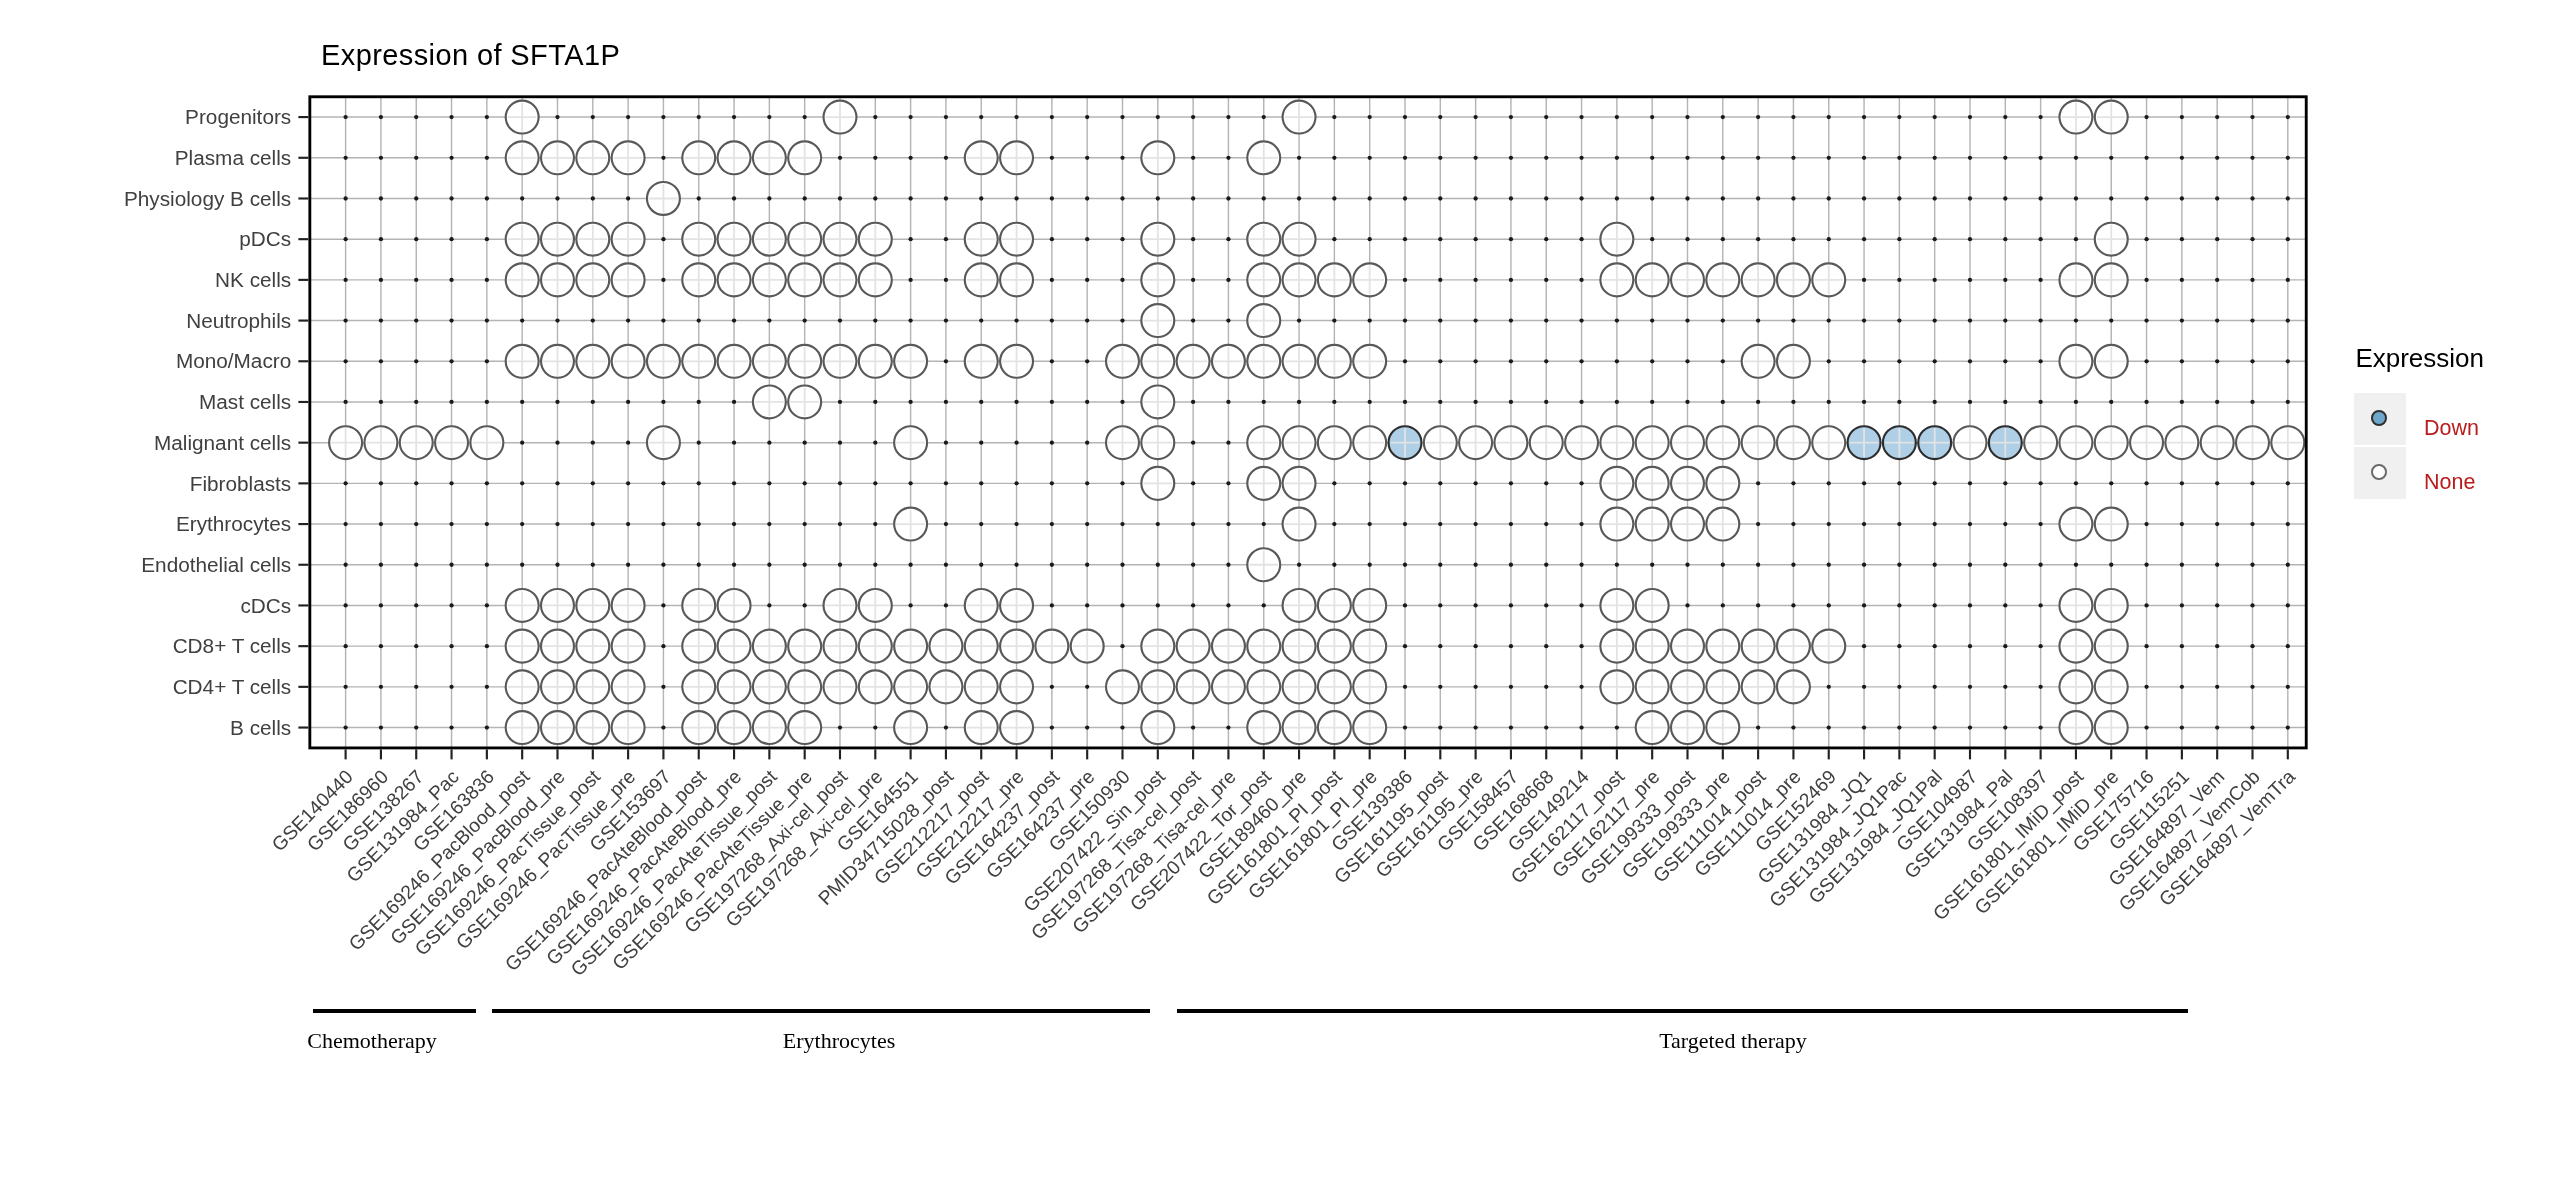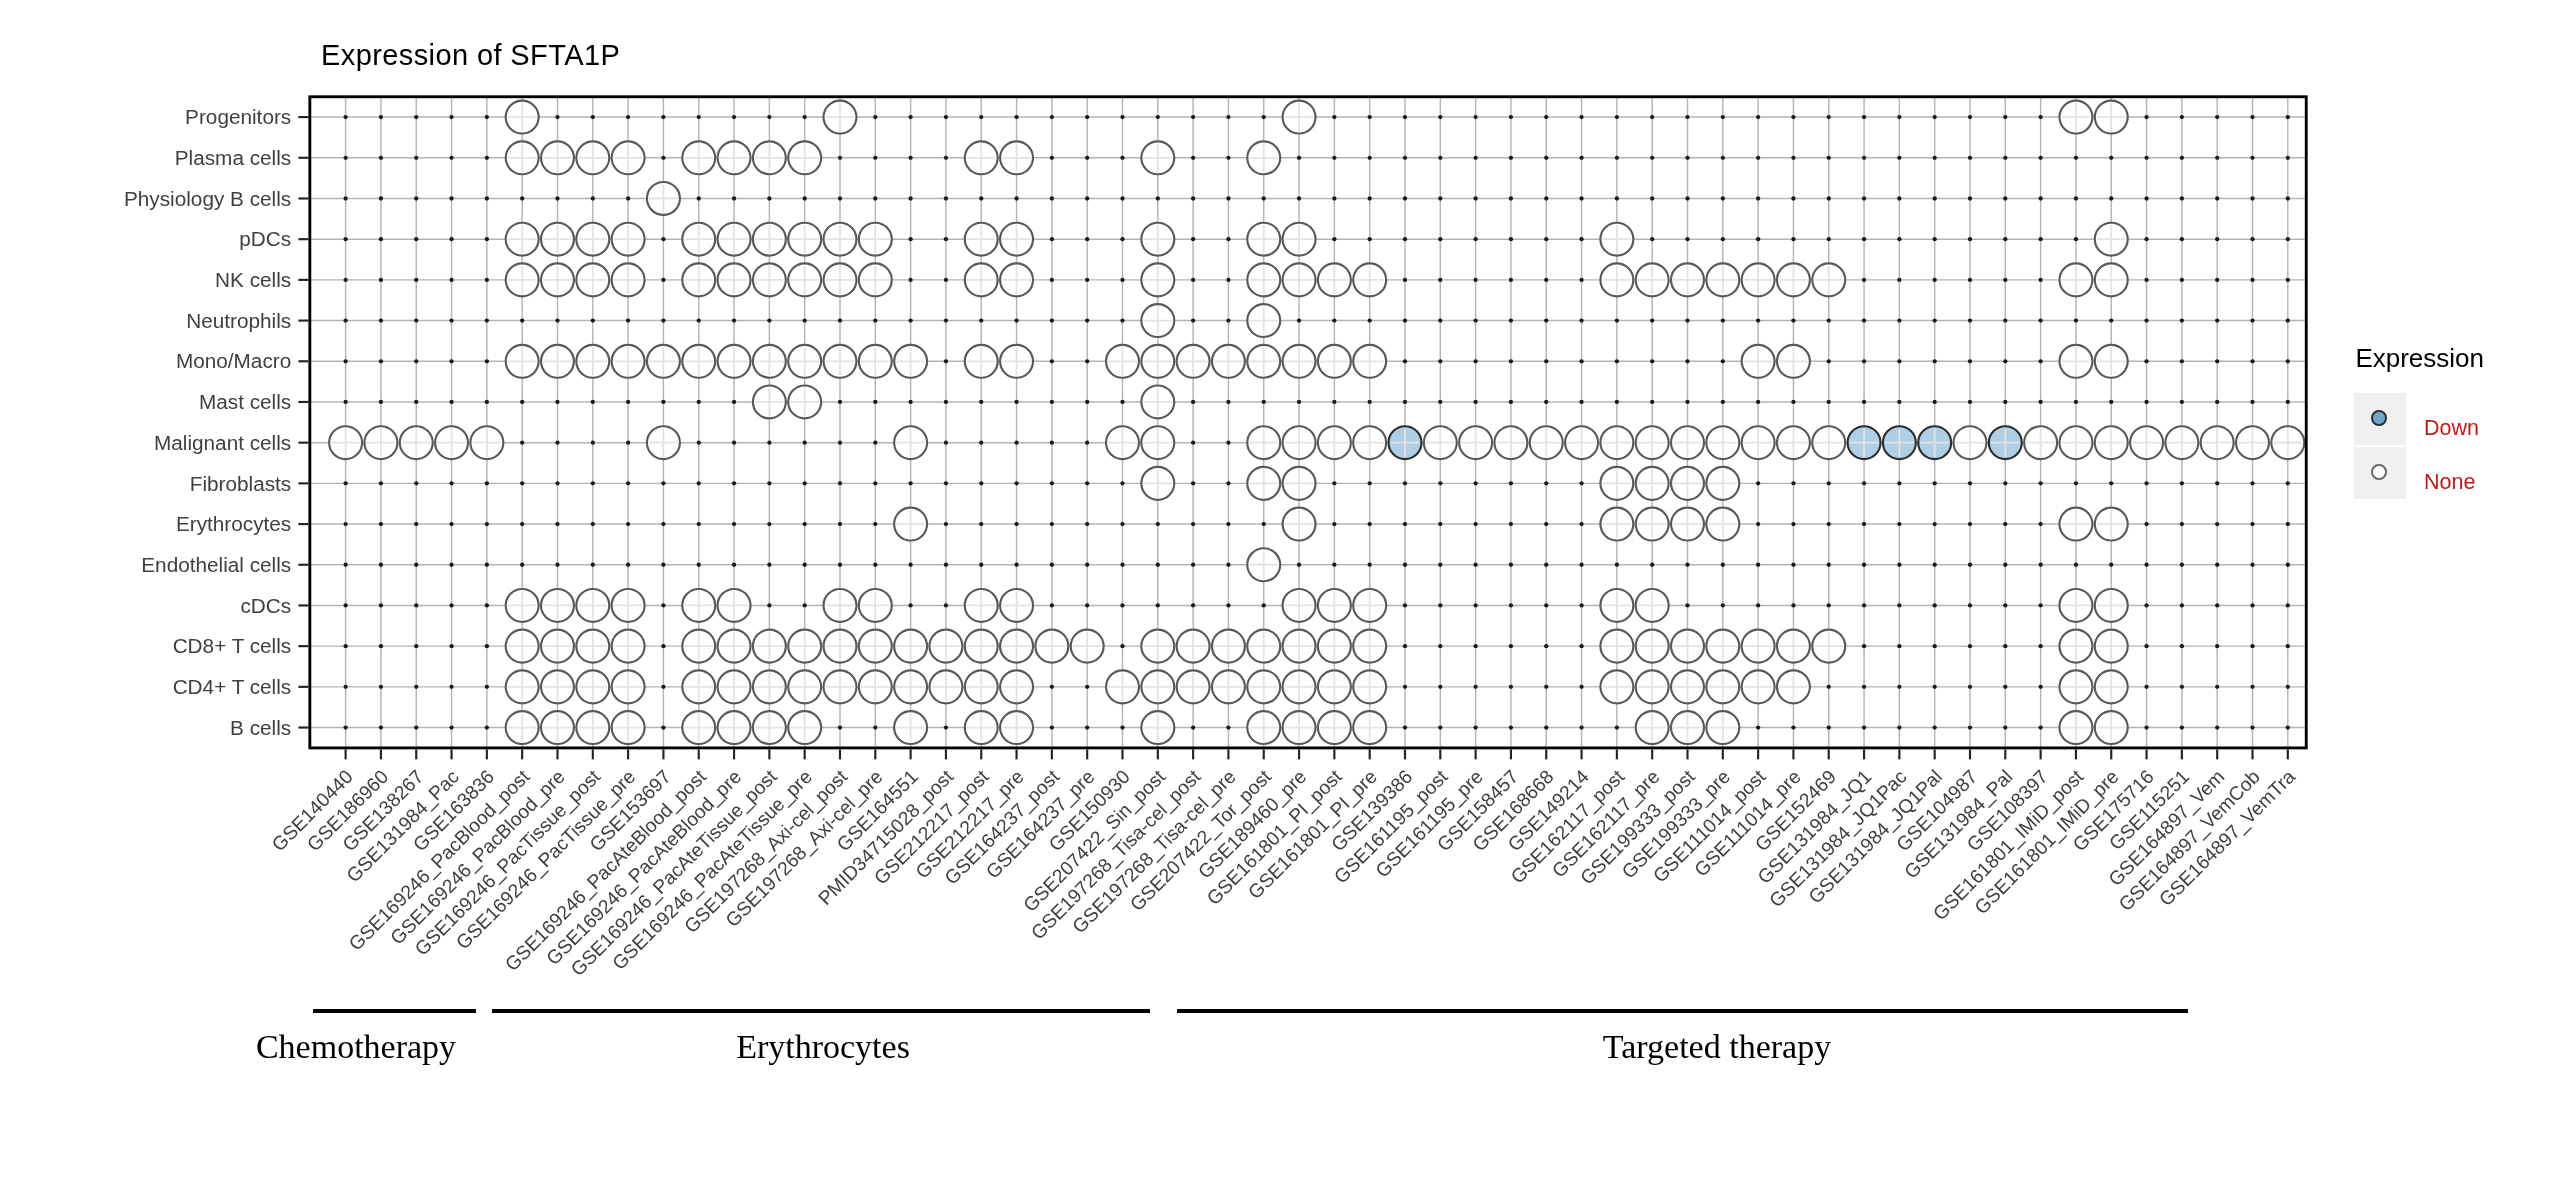--- a/index.html
+++ b/index.html
@@ -14,21 +14,21 @@
   #plot-svg{position:absolute;left:0;top:0;}
   .legend{position:absolute;left:2354px;top:343px;width:215px;}
   .legend-title{position:absolute;left:1.4px;top:0;font-size:26px;color:#000;white-space:nowrap;}
   .legend-key{position:absolute;left:0;height:52px;}
   .key-bg{position:absolute;left:0;top:0;width:52px;height:52px;background:#f0f0f0;}
   .marker{position:absolute;left:17px;top:17px;width:15.7px;height:15.7px;border-radius:50%;border:2.1px solid #666;box-sizing:border-box;}
   .key-label{position:absolute;left:70px;top:23px;font-size:21.5px;color:#b91c1c;white-space:nowrap;}
   .group-line{position:absolute;height:4.3px;background:#000;top:1009px;}
   .group-label{
     position:absolute;top:1028px;transform:translateX(-50%);
-    font-family:"Liberation Serif", serif;font-size:34px;color:#000;white-space:nowrap;
+    font-family:"Liberation Serif", serif;font-size:22px;color:#000;white-space:nowrap;margin-left:16px;
   }
 </style>
 </head>
 <body>
 
 <div class="chart-title">Expression of SFTA1P</div>
 
 <svg id="plot-svg" width="2576" height="1181" viewBox="0 0 3600 1650">
     <line x1="483" y1="135" x2="483" y2="1045" stroke="#b4b4b4" stroke-width="2"></line>
     <line x1="532.35" y1="135" x2="532.35" y2="1045" stroke="#b4b4b4" stroke-width="2"></line>

